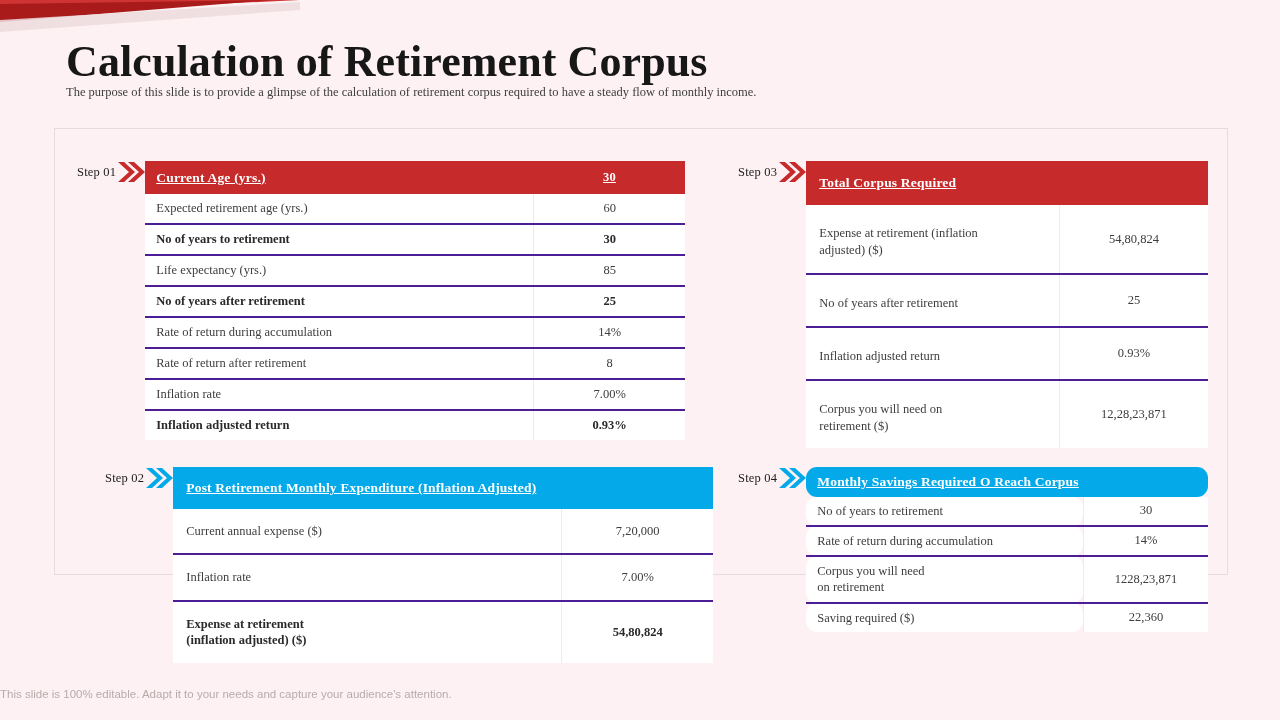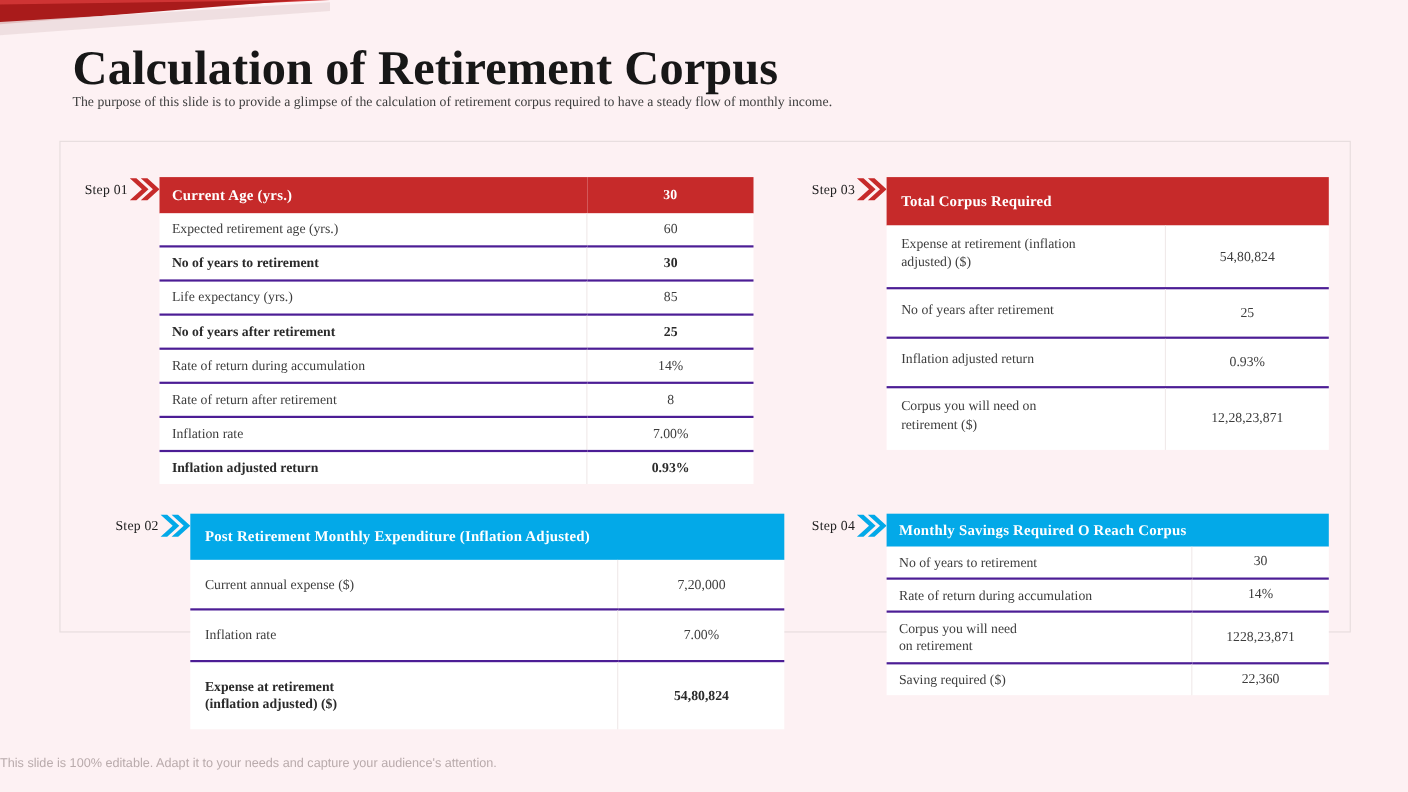--- a/index.html
+++ b/index.html
@@ -115,40 +115,41 @@
 
   tr.bold td { font-weight: bold; color: #2a2a2a; }
 
   
   tr.hdr td {
     color: #ffffff;
     font-weight: bold;
     border-bottom: none;
     border-right: none;
     letter-spacing: 0.2px;
+    text-decoration: underline;
   }
   tr.hdr.red td  { background: #c62a2a; }
   tr.hdr.blue td { background: #03a9e8; }
 
   tr.hdr td.lbl { padding: 9px 0 9px 11px; font-size: 13.5px; }
   tr.hdr td.val { padding: 9px 0; font-size: 12.5px; }
 
   
   #tbl01 tr.hdr td.lbl { padding-top: 8px; padding-bottom: 8px; }
   #tbl01 td.lbl { padding-top: 6px; padding-bottom: 6px; }
 
-  #tbl03 tr td.lbl { padding: 8px 0 14px 13px; line-height: 1.35; }
+  #tbl03 tr td.lbl { padding: 20px 0 14px 13px; line-height: 1.35; }
   #tbl03 tr td.val { padding: 14px 0; }
   #tbl03 tr.hdr td.lbl { padding: 13px 0 13px 13px; }
 
   #tbl02 tr td.lbl { padding: 14px 0 14px 13px; line-height: 1.32; }
   #tbl02 tr td.val { padding: 14px 0; }
   #tbl02 tr.hdr td.lbl { padding: 12px 0 12px 13px; }
 
-  #tbl04 tr td.lbl { padding: 6px 0 6px 11px; line-height: 1.3; }
+  #tbl04 tr td.lbl { padding: 6px 0 6px 11px; line-height: 1.3; border-radius: 11px; }
   #tbl04 tr td.val { padding: 6px 0; }
   #tbl04 tr.hdr td.lbl { padding: 6px 0 6px 11px; }
 
   
   .footer-note {
     position: absolute;
     left: 0; right: 0;
     top: 688px;
     text-align: left;
     font-family: "Liberation Sans", sans-serif;

